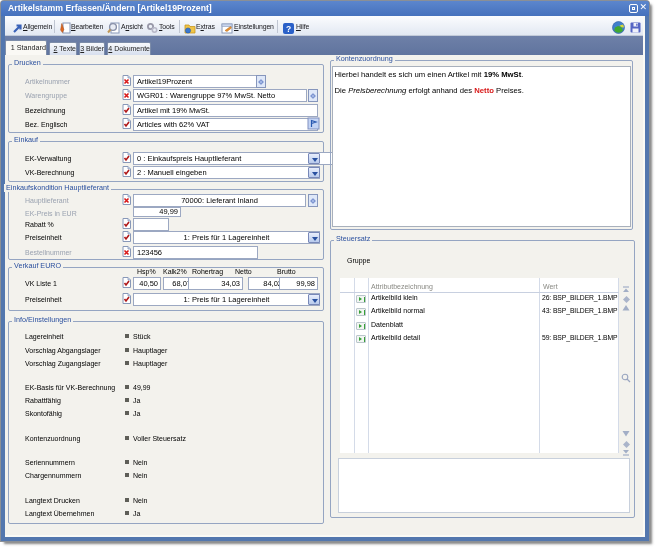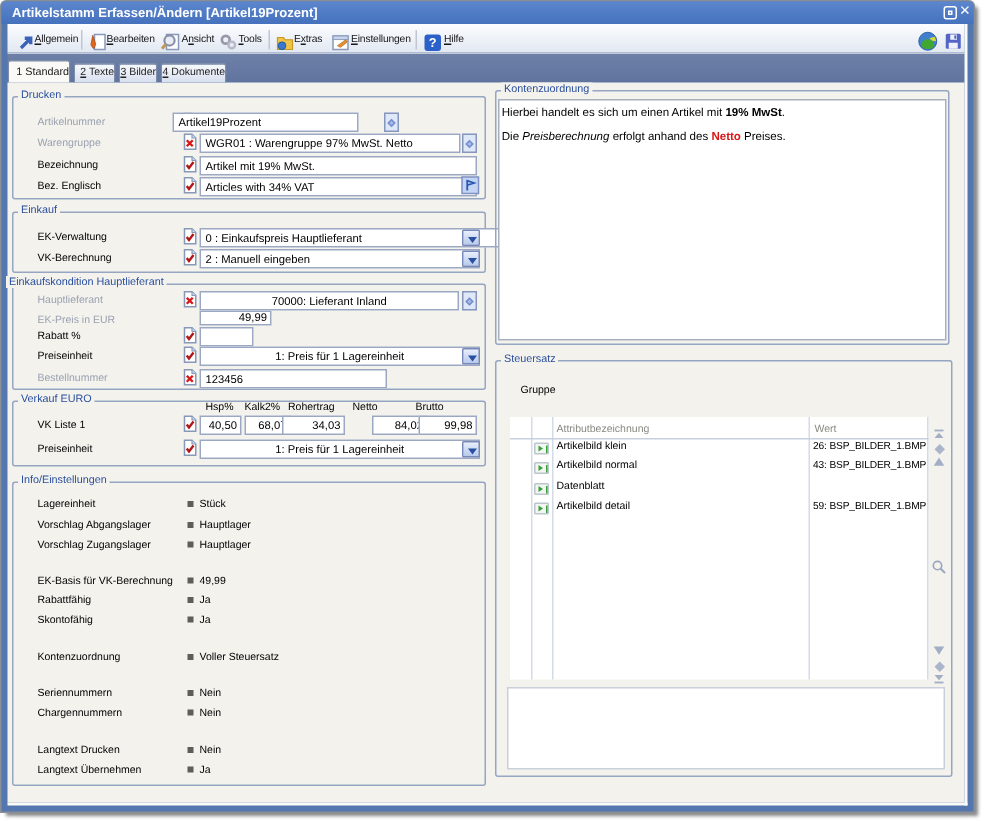--- a/index.html
+++ b/index.html
@@ -132,42 +132,42 @@
 <div class="glab" style="left:4px;top:183.5px">Einkaufskondition Hauptlieferant</div>
 <div class="grp" style="left:8px;top:267px;width:316px;height:44px"></div>
 <div class="glab" style="left:12px;top:261.5px">Verkauf EURO</div>
 <div class="grp" style="left:8px;top:321px;width:316px;height:203px"></div>
 <div class="glab" style="left:12px;top:315.5px">Info/Einstellungen</div>
 
 <div class="lab dis" style="left:25px;top:75px">Artikelnummer</div>
 <svg class="ico" style="left:122px;top:75px" viewBox="0 0 9 11">
     <use href="#icx"></use>
   </svg>
-<div class="fld" style="left:115px;top:75px;width:124px">Artikel19Prozent</div>
+<div class="fld" style="left:133px;top:75px;width:124px">Artikel19Prozent</div>
 <div class="dbtn" style="left:256px;top:75px">
     <i></i>
   </div>
 <div class="lab dis" style="left:25px;top:89px">Warengruppe</div>
 <svg class="ico" style="left:122px;top:89px" viewBox="0 0 9 11">
     <use href="#icx"></use>
   </svg>
 <div class="fld" style="left:133px;top:89px;width:174px">WGR01 : Warengruppe 97% MwSt. Netto</div>
 <div class="dbtn" style="left:308px;top:89px">
     <i></i>
   </div>
 <div class="lab" style="left:25px;top:104px">Bezeichnung</div>
 <svg class="ico" style="left:122px;top:104px" viewBox="0 0 9 11">
     <use href="#icc"></use>
   </svg>
 <div class="fld" style="left:133px;top:104px;width:185px">Artikel mit 19% MwSt.</div>
 <div class="lab" style="left:25px;top:118px">Bez. Englisch</div>
 <svg class="ico" style="left:122px;top:118px" viewBox="0 0 9 11">
     <use href="#icc"></use>
   </svg>
-<div class="fld" style="left:133px;top:118px;width:185px">Articles with 34% VAT</div>
+<div class="fld" style="left:133px;top:118px;width:185px">Articles with 62% VAT</div>
 <svg class="abs" width="11" height="11" style="left:308px;top:118px" viewBox="0 0 11 11">
     <rect width="11" height="11" fill="#c4d4f4" stroke="#8090c0" stroke-width="1"></rect>
     <path d="M3.5 9 V2.5 L8 4 L3.5 5.5" fill="none" stroke="#2858b0" stroke-width="1.2"></path>
   </svg>
 
 <div class="lab" style="left:25px;top:152px">EK-Verwaltung</div>
 <svg class="ico" style="left:122px;top:152px" viewBox="0 0 9 11">
     <use href="#icc"></use>
   </svg>
 <div class="fld" style="left:133px;top:152px;width:216px">0 : Einkaufspreis Hauptlieferant</div>
@@ -216,21 +216,21 @@
 <div class="lab" style="left:163px;top:265.5px;line-height:11px">Kalk2%</div>
 <div class="lab" style="left:192px;top:265.5px;line-height:11px">Rohertrag</div>
 <div class="lab" style="left:235px;top:265.5px;line-height:11px">Netto</div>
 <div class="lab" style="left:277px;top:265.5px;line-height:11px">Brutto</div>
 <div class="lab" style="left:25px;top:277px">VK Liste 1</div>
 <svg class="ico" style="left:122px;top:277px" viewBox="0 0 9 11">
     <use href="#icc"></use>
   </svg>
 <div class="fld rt" style="left:133px;top:277px;width:28px">40,50</div>
 <div class="fld rt" style="left:163px;top:277px;width:31px">68,07</div>
-<div class="fld rt" style="left:188px;top:277px;width:42px">34,03</div>
+<div class="fld rt" style="left:188px;top:277px;width:55px">34,03</div>
 <div class="fld rt" style="left:248px;top:277px;width:37px">84,02</div>
 <div class="fld rt" style="left:279px;top:277px;width:39px">99,98</div>
 <div class="lab" style="left:25px;top:293px">Preiseinheit</div>
 <svg class="ico" style="left:122px;top:293px" viewBox="0 0 9 11">
     <use href="#icc"></use>
   </svg>
 <div class="fld ctr" style="left:133px;top:293px;width:187px">1: Preis für 1 Lagereinheit</div>
 <div class="abtn" style="left:308px;top:294px">
     <i></i>
   </div>

